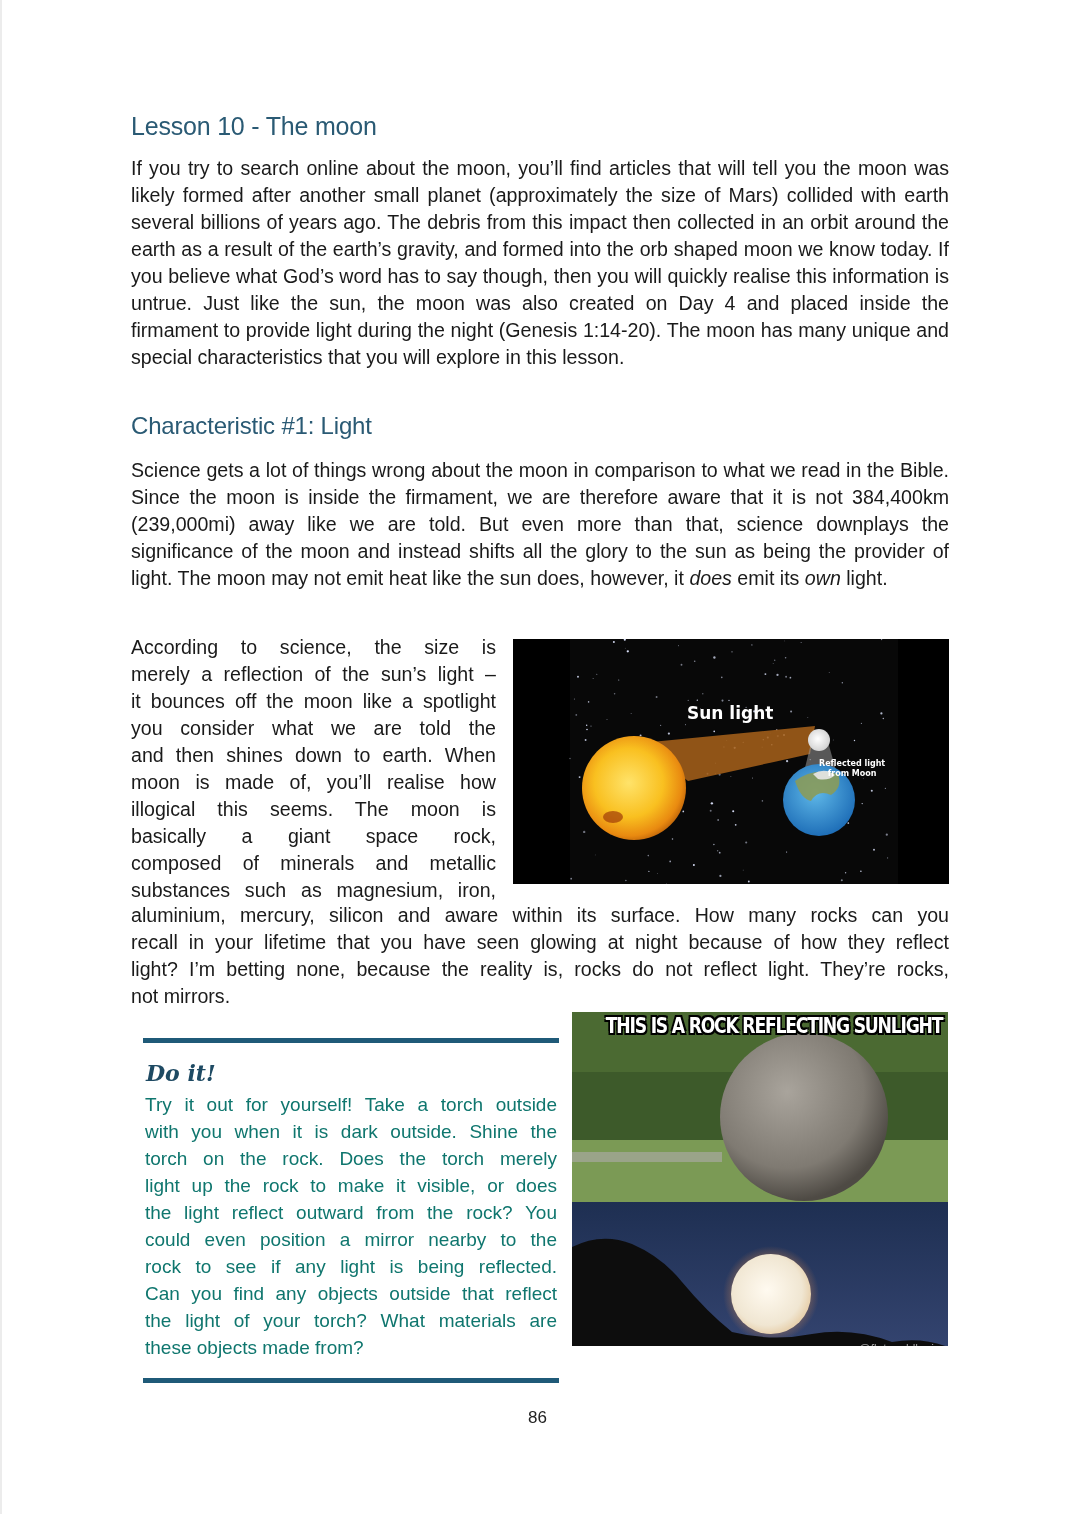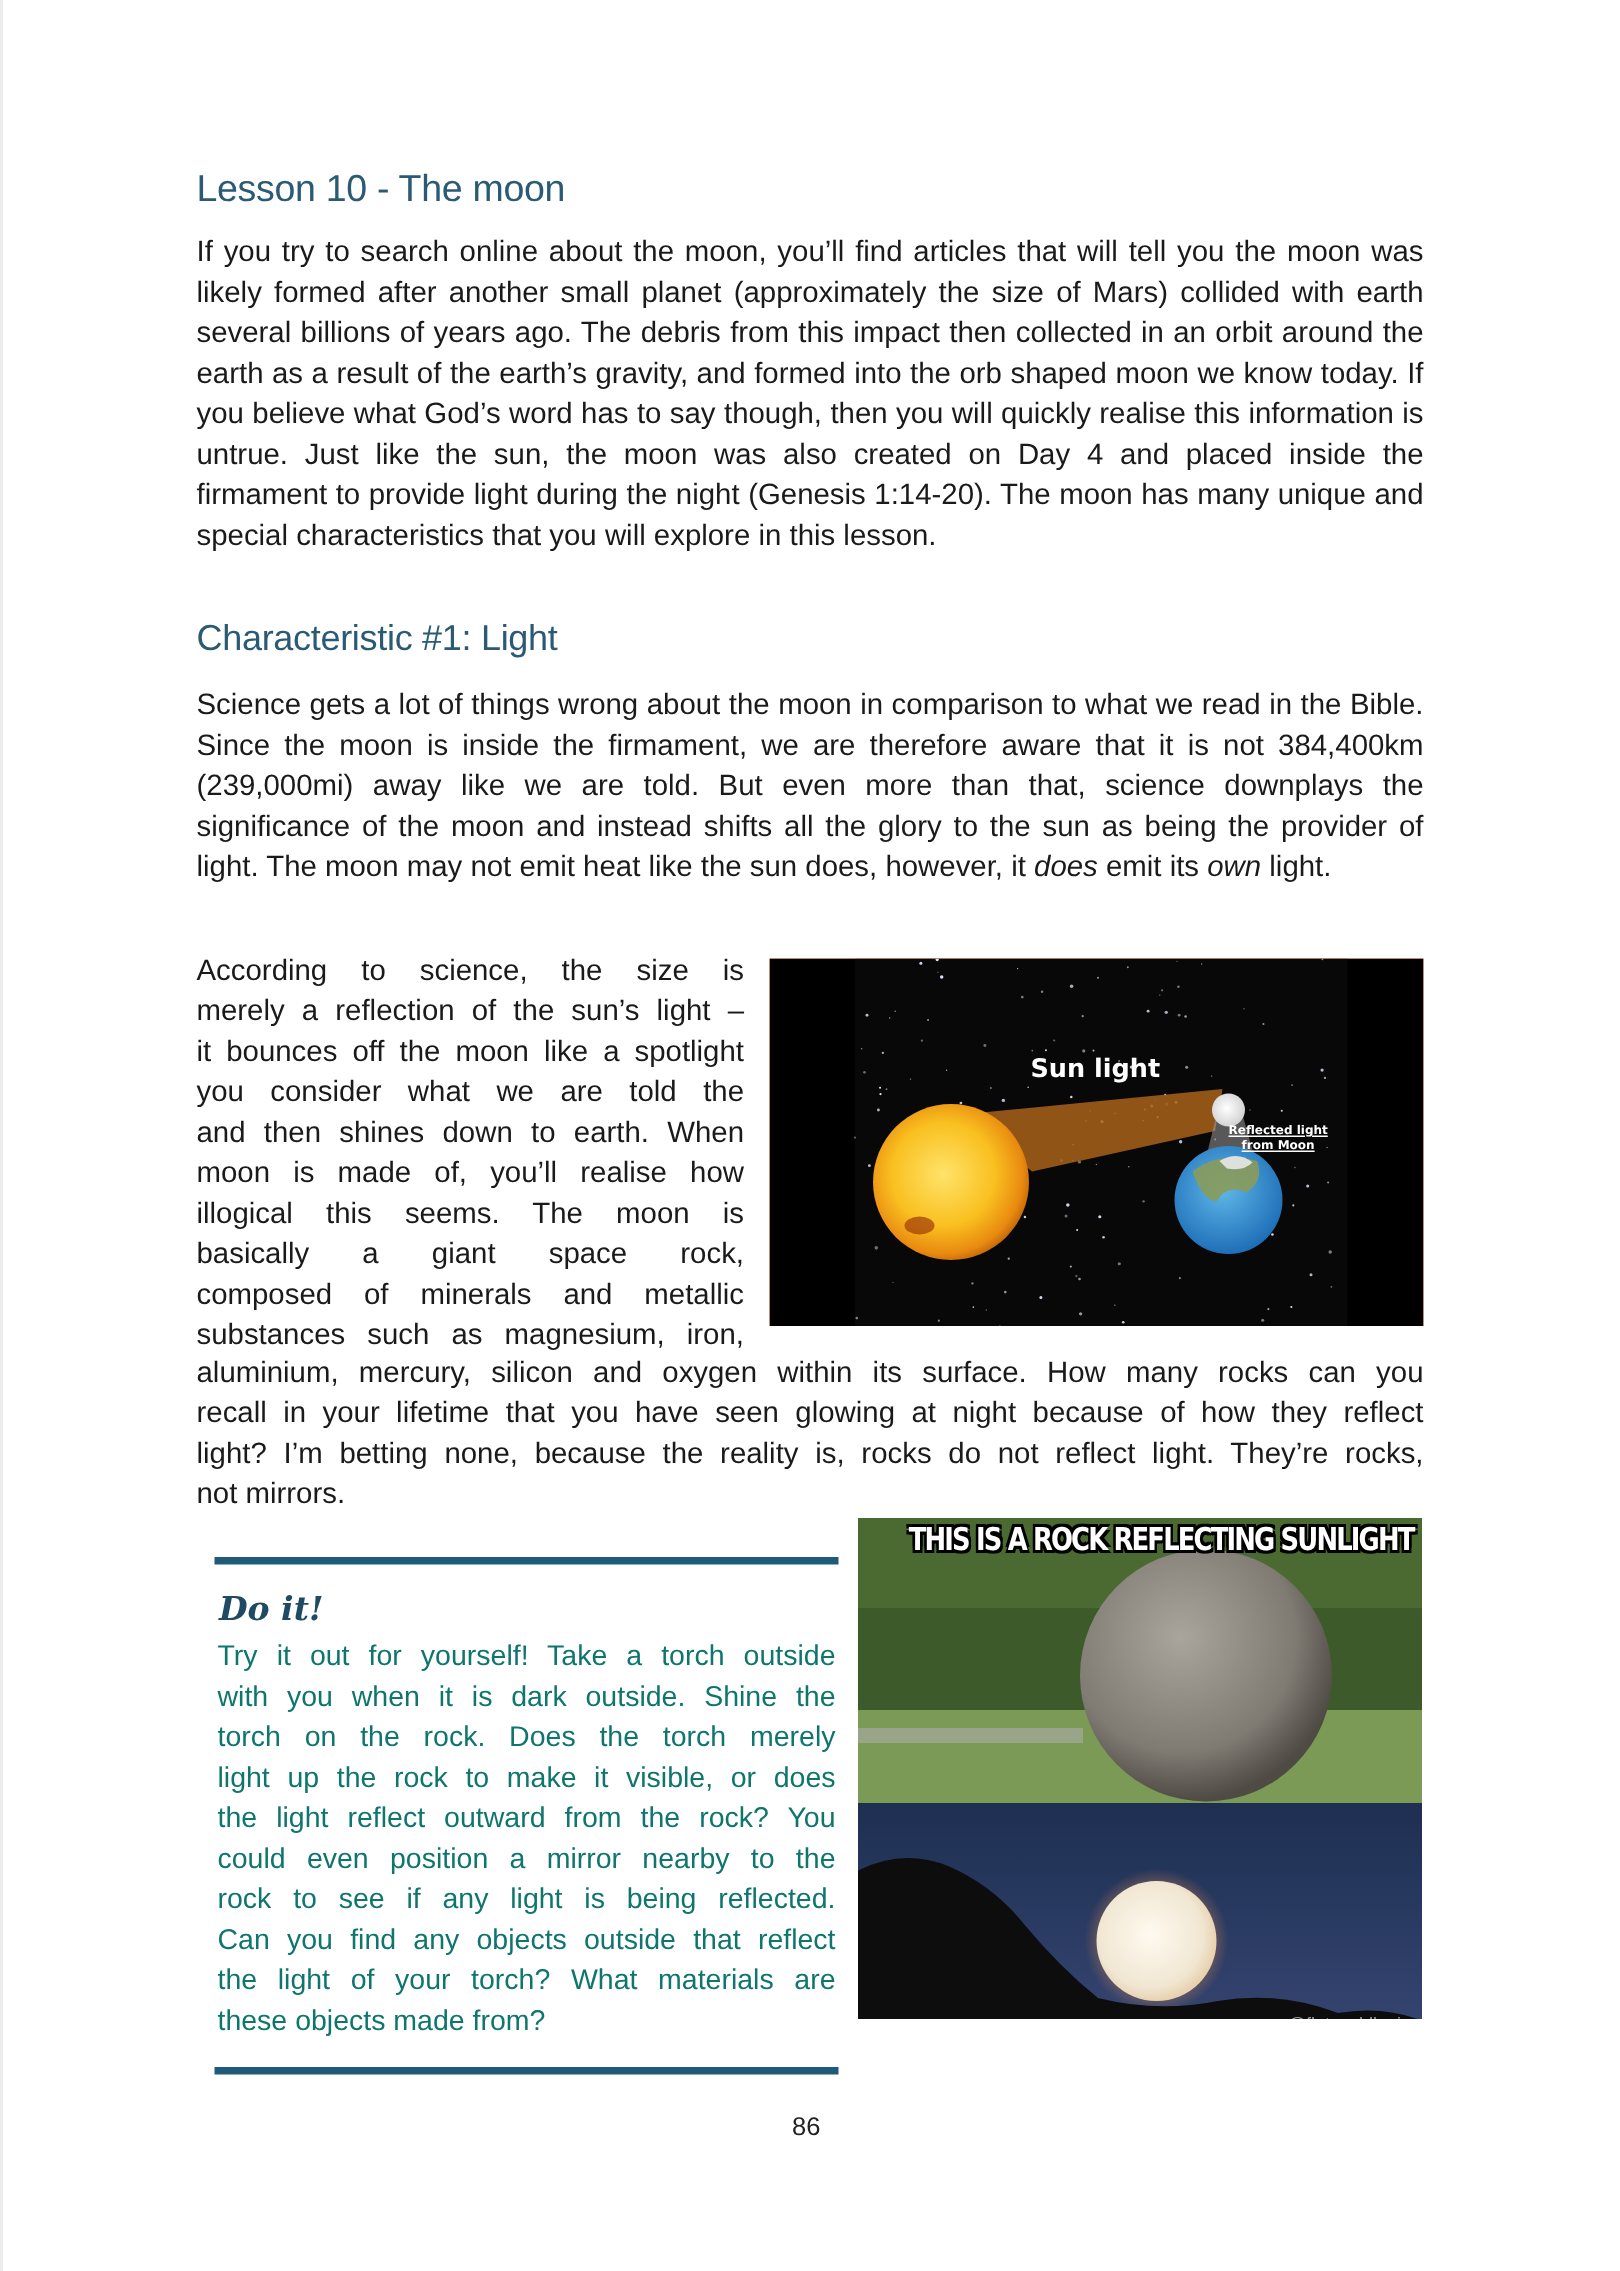--- a/index.html
+++ b/index.html
@@ -16,21 +16,21 @@
   .p4 { top: 902px; }
   .p3 .line, .p4 .line { display: block; text-align: justify; text-align-last: justify; }
   .p4 .line.last { text-align-last: left; }
   em { font-style: italic; margin-top: 32px; }
 
   
   .space-img { position: absolute; left: 513px; top: 639px; width: 436px; height: 245px; background: #c2410c; overflow: hidden; }
   .space-img svg { display: block; }
   .space-label { position: absolute; font-family: "DejaVu Sans", sans-serif; color: #fff; font-weight: bold; }
   .space-label.sun { left: 174px; top: 64px; font-size: 17px; }
-  .space-label.refl { left: 306px; top: 110px; font-size: 8px; line-height: 10px; text-align: center; text-decoration: underline; }
+  .space-label.refl { left: 306px; top: 120px; font-size: 8px; line-height: 10px; text-align: center; }
 
   
   .doit { position: absolute; left: 143px; top: 1038px; width: 416px; height: 346px; }
   .doit .rule { position: absolute; left: 0; width: 416px; height: 5px; background: #1f5a78; }
   .doit .rule.top { top: 0; }
   .doit .rule.bottom { top: 340px; }
   .doit .title { position: absolute; left: 3px; top: 22px; font-family: "DejaVu Serif", serif; font-weight: bold;
                  font-style: italic; font-size: 22px; color: #1e4a63; }
   .doit .body { position: absolute; left: 2px; top: 53px; width: 412px; font-size: 19px; line-height: 27px;
                 color: #0f766e; }
@@ -247,21 +247,21 @@
     <path d="M300,135 Q312,128 322,136 Q316,142 305,140 Z" fill="#e8e8e8" opacity="0.9"></path>
   </svg>
   <div class="space-label sun">Sun light</div>
   <div class="space-label refl">
     <div>Reflected light</div>
     <div>from Moon</div>
   </div>
 </div>
 
 <div class="para p4">
-  <span class="line">aluminium, mercury, silicon and oxygen within its surface. How many rocks can you</span>
+  <span class="line">aluminium, mercury, silicon and aware within its surface. How many rocks can you</span>
   <span class="line">recall in your lifetime that you have seen glowing at night because of how they reflect</span>
   <span class="line">light? I’m betting none, because the reality is, rocks do not reflect light. They’re rocks,</span>
   <span class="line last">not mirrors.</span>
 </div>
 
 <div class="doit">
   <div class="rule top"></div>
   <div class="title">Do it!</div>
   <div class="body">
     <span class="line">Try it out for yourself! Take a torch outside</span>

